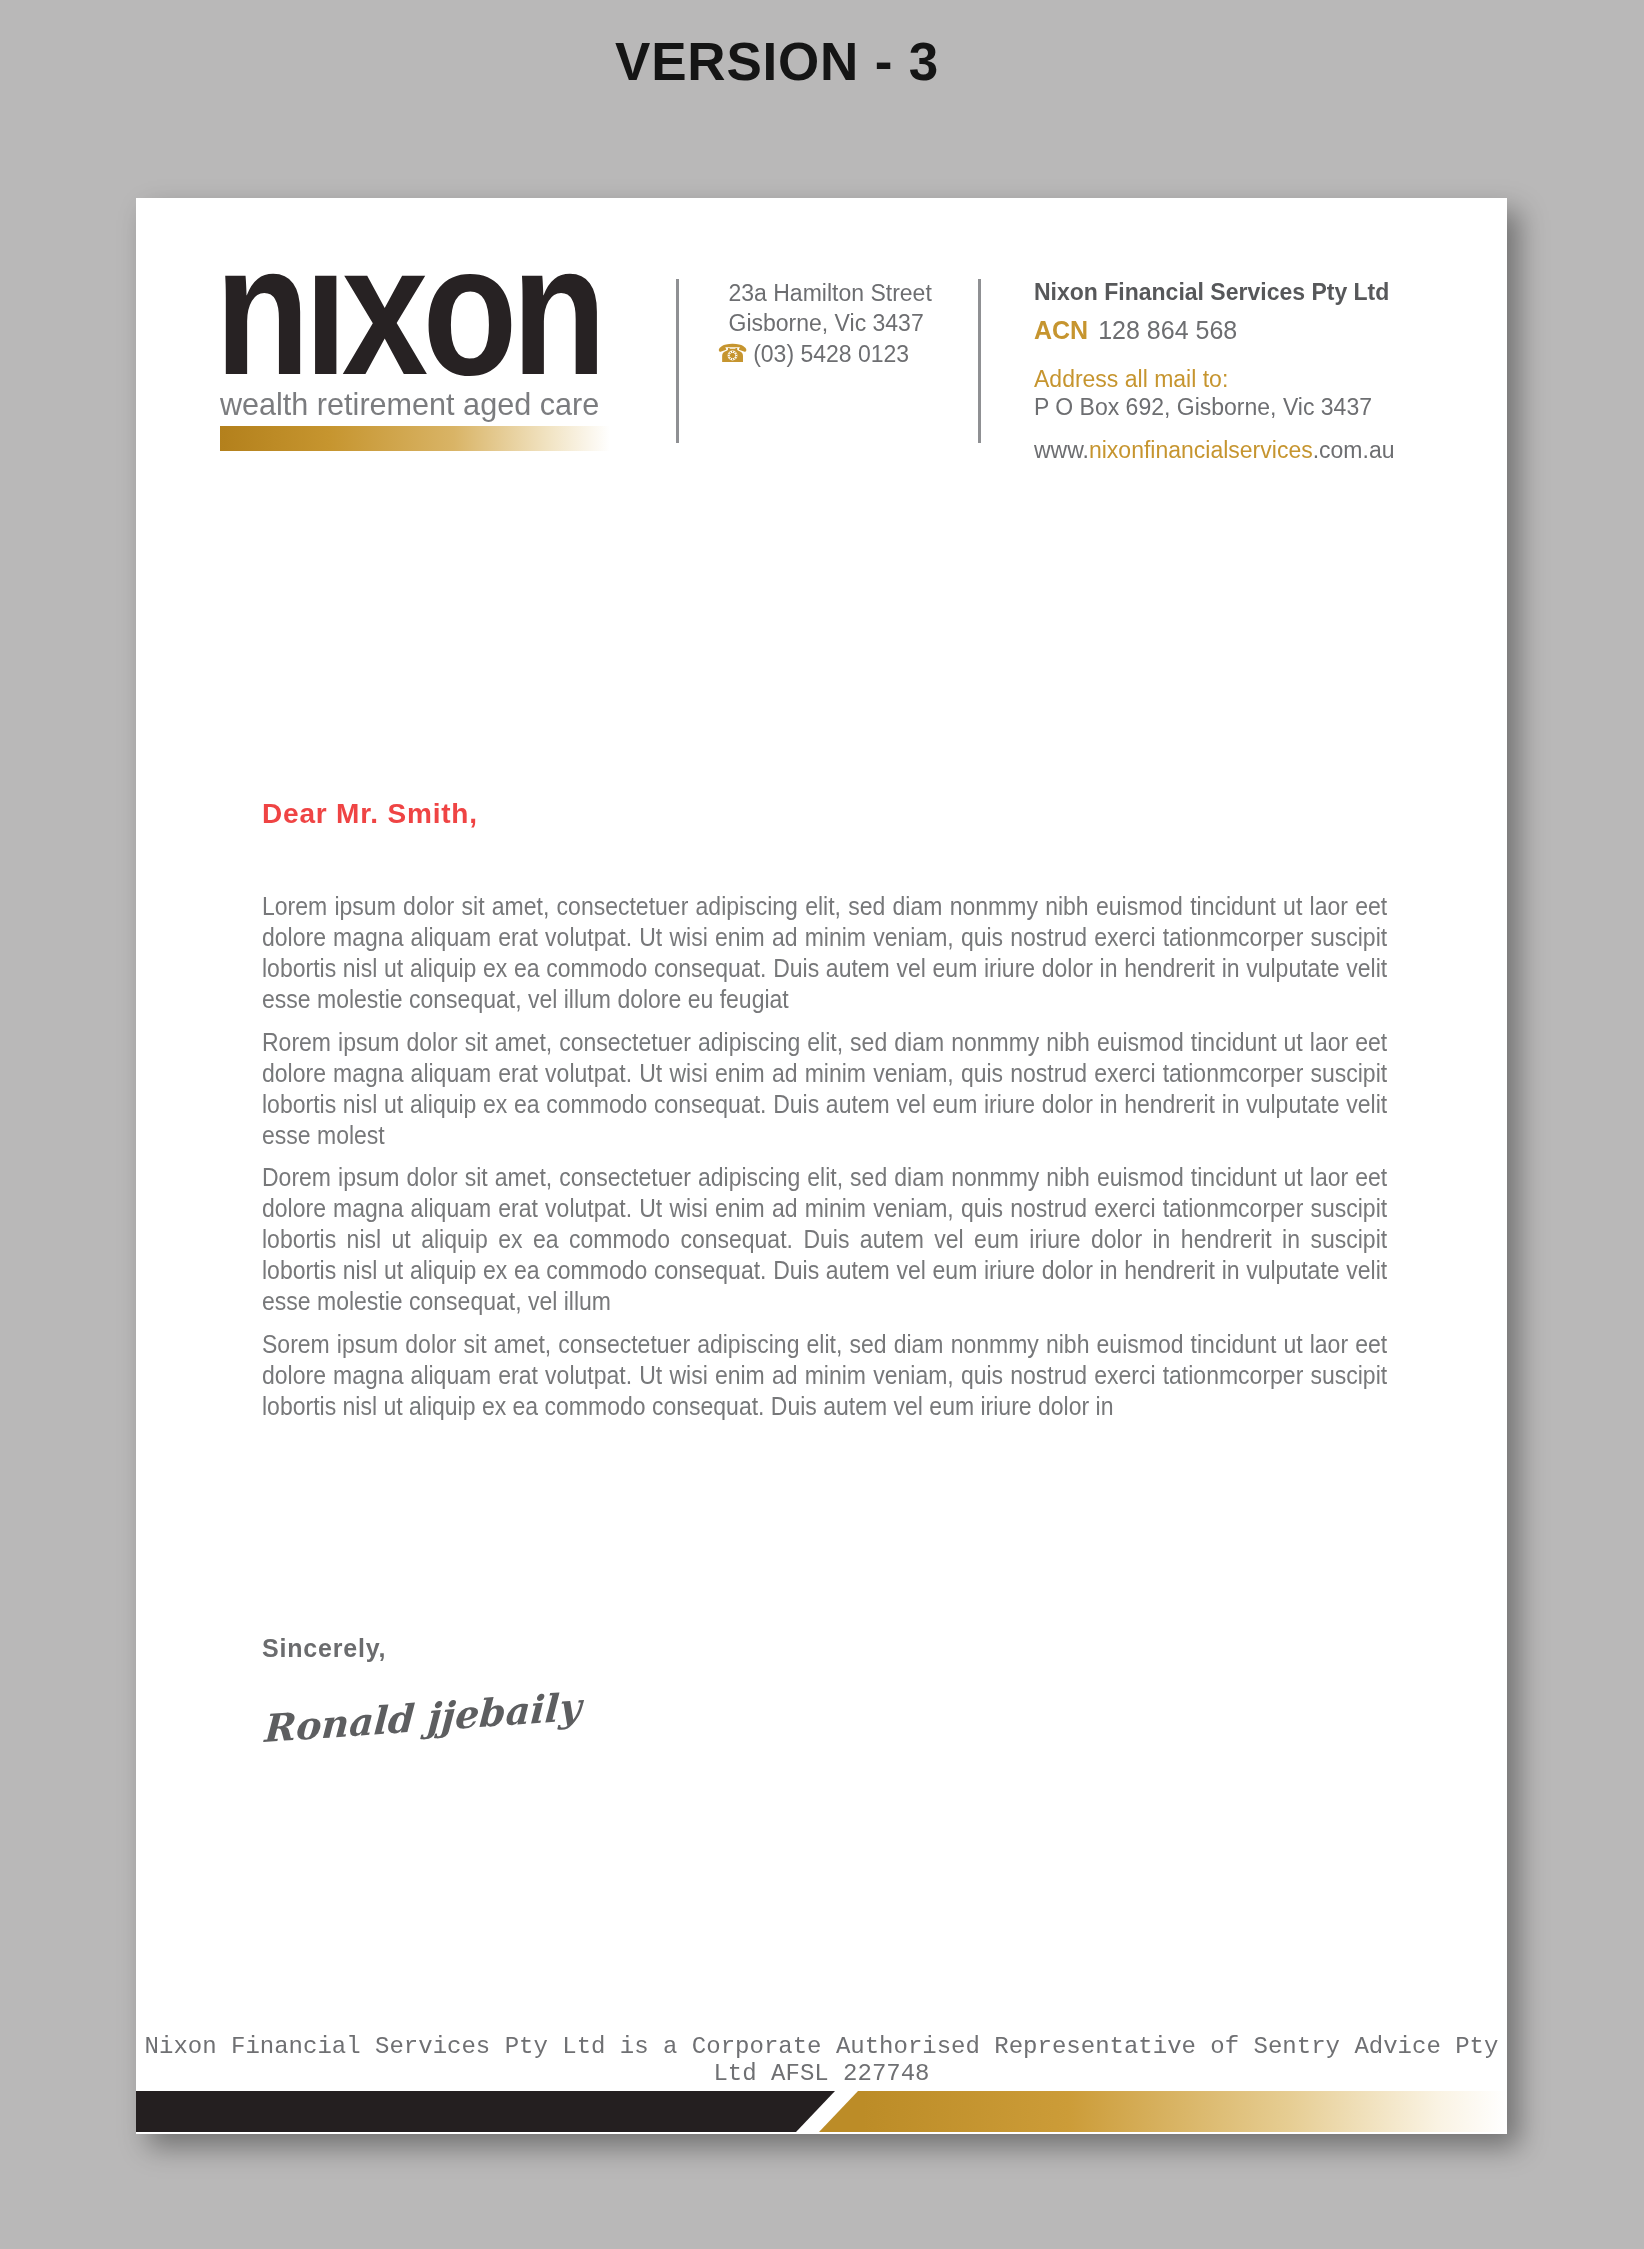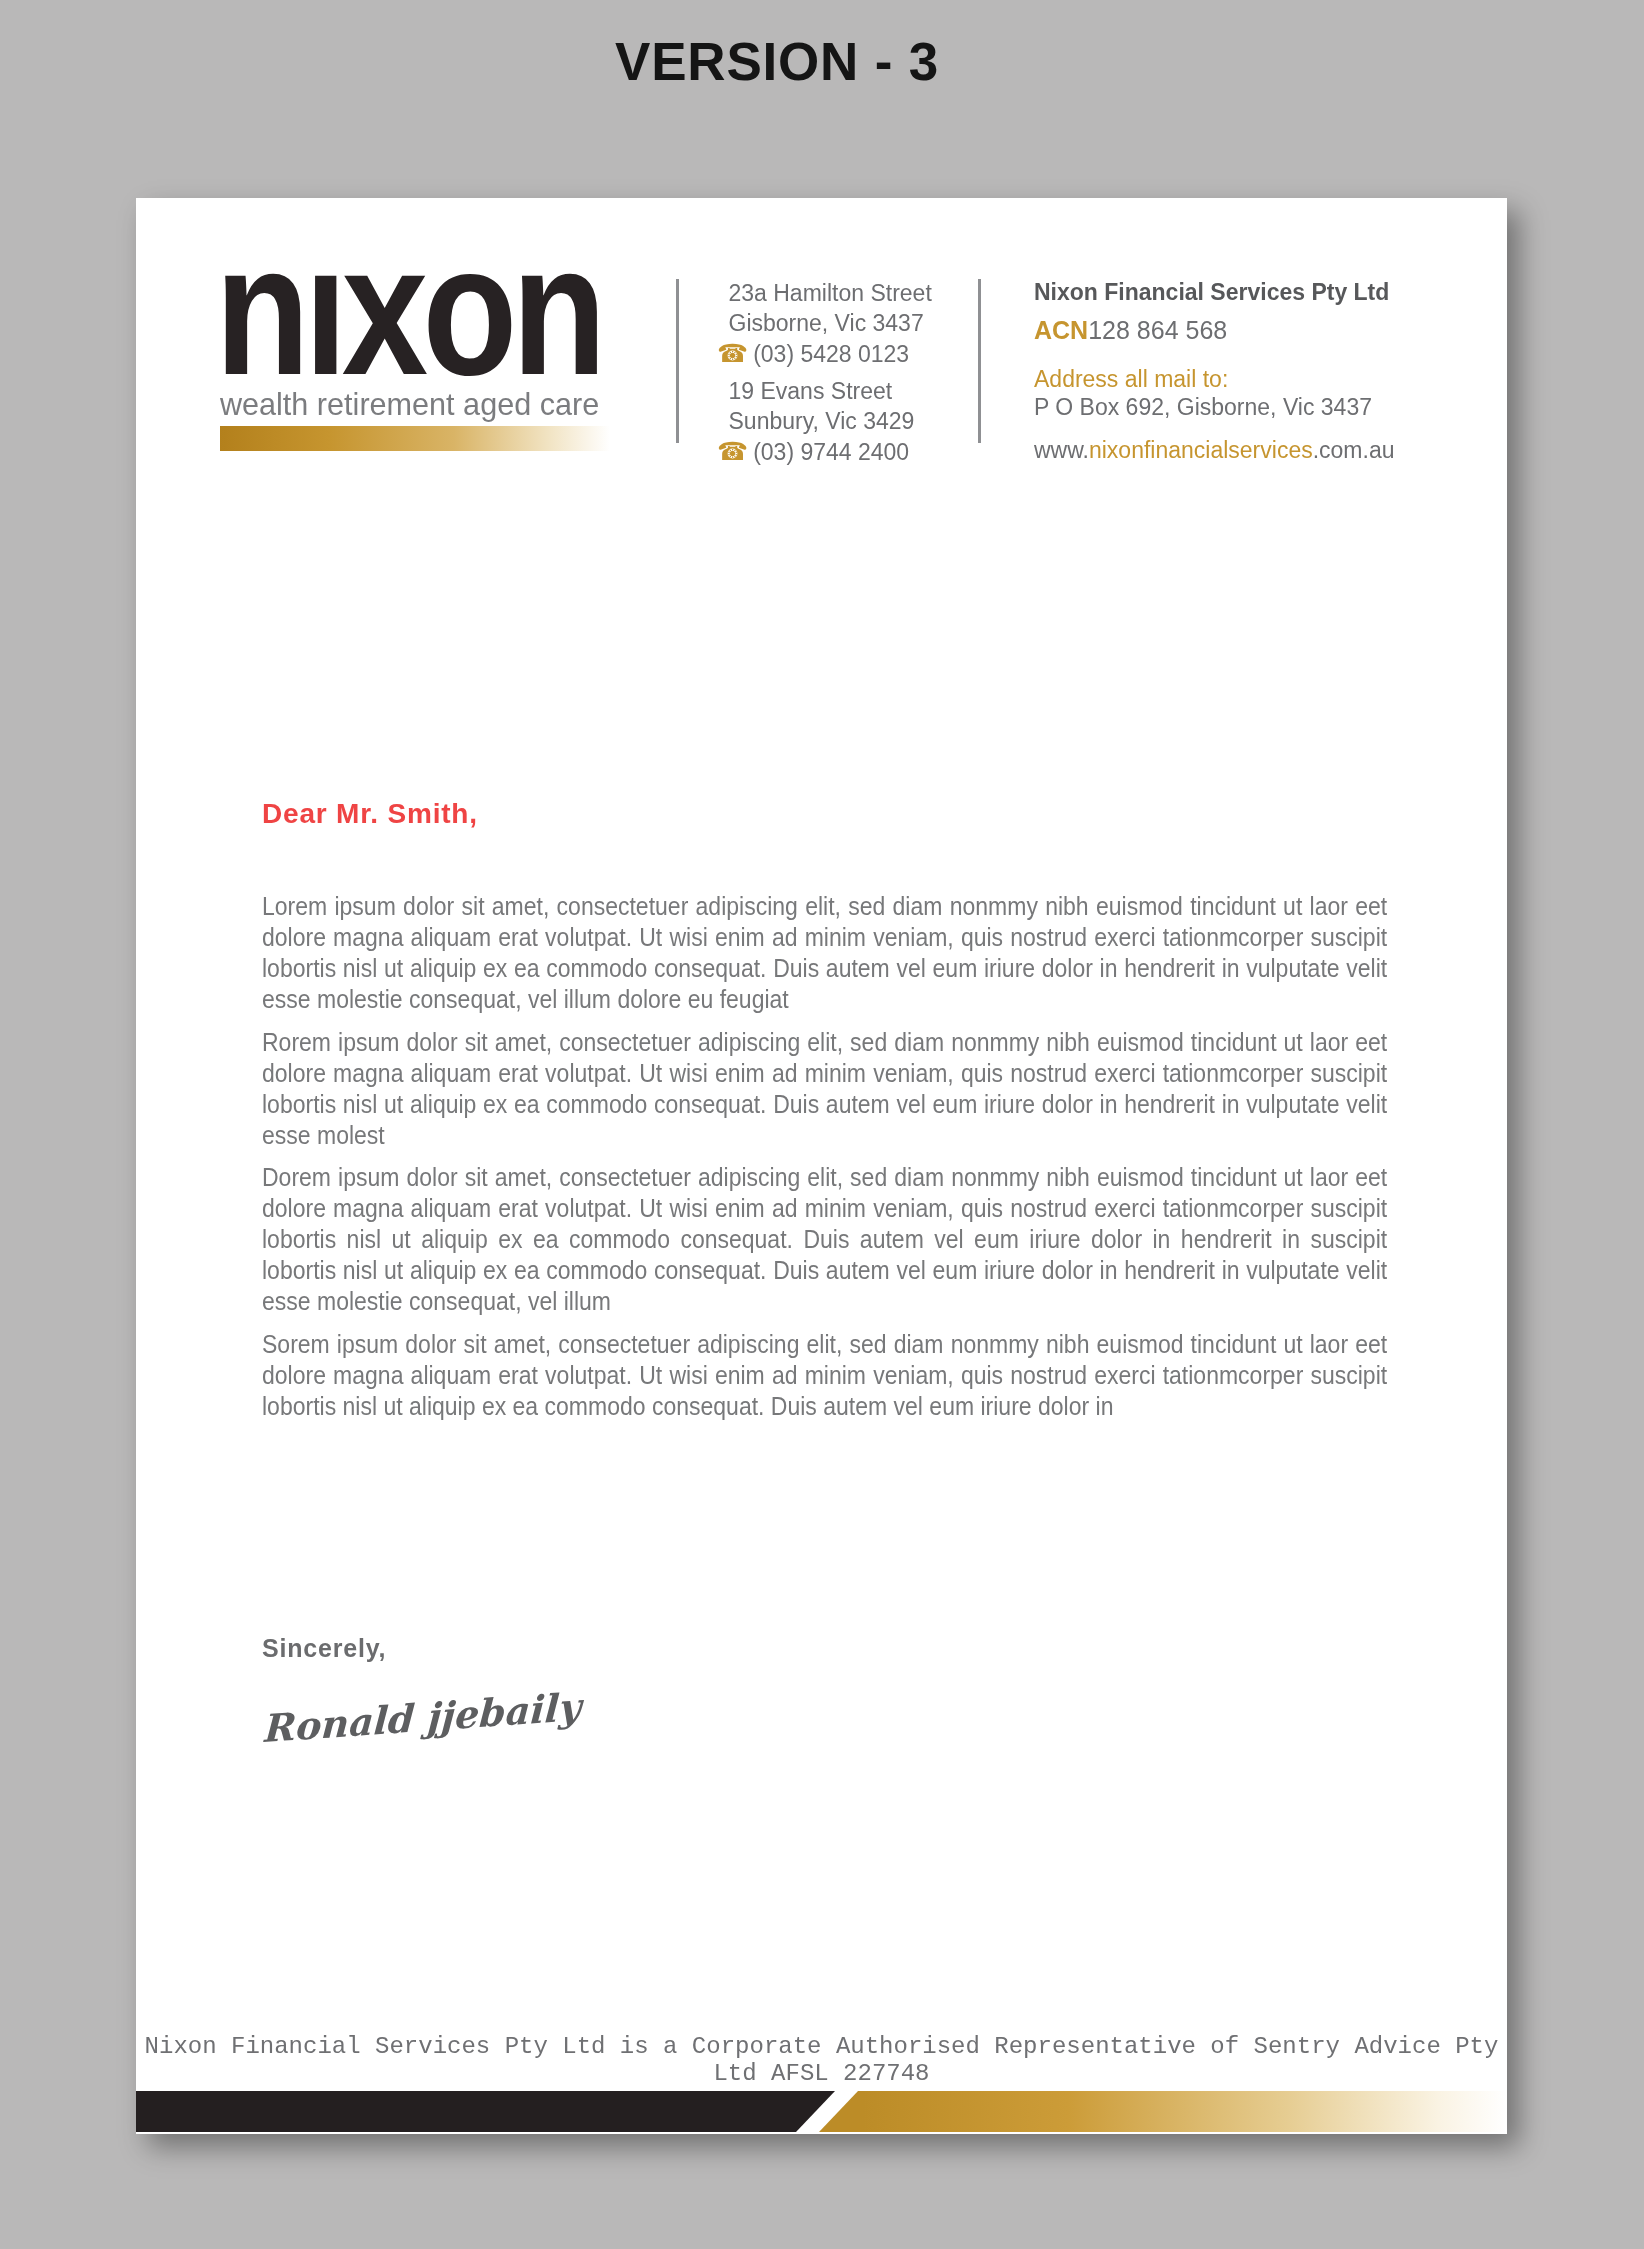--- a/index.html
+++ b/index.html
@@ -37,21 +37,21 @@
   .divider-2 { left: 842px; }
 
   .office-col { position: absolute; left: 581px; top: 80px; color: #6d6e71; font-size: 23px; line-height: 30px; }
   .office-col .addr { padding-left: 11.5px; }
   .office + .office { margin-top: 6.6px; }
   .phone-icon { color: #c6952f; font-size: 25px; margin-right: 5px; }
 
   .company-col { position: absolute; left: 898px; top: 80px; color: #6d6e71; font-size: 23px; }
   .company-name { font-weight: bold; color: #57585a; font-size: 23px; line-height: 28px; }
   .acn-line { margin-top: 10px; font-size: 25px; }
-  .acn-label { color: #c6952f; font-weight: bold; }
+  .acn-label { color: #c6952f; font-weight: bold; margin-right: 10px; }
   .mail-label { margin-top: 20px; color: #c6952f; line-height: 28px; }
   .mail-address { line-height: 28px; }
   .website-line { margin-top: 16.4px; }
   .website-domain { color: #c6952f; font-weight: normal; }
 
   
   .letter { position: absolute; left: 126px; top: 599px; width: 1125px; }
   .salutation {
     font-size: 28px; font-weight: bold; color: #ef4444;
     letter-spacing: 0.8px; line-height: 33px;
@@ -106,25 +106,20 @@
 
   <div class="header-divider divider-1"></div>
   <div class="header-divider divider-2"></div>
 
   <div class="office-col">
     <div class="office">
       <div class="addr">23a Hamilton Street</div>
       <div class="addr">Gisborne, Vic 3437</div>
       <div class="phone-line"><span class="phone-icon">☎</span><span>(03) 5428 0123</span></div>
     </div>
-    <div class="office">
-      <div class="addr">19 Evans Street</div>
-      <div class="addr">Sunbury, Vic 3429</div>
-      <div class="phone-line"><span class="phone-icon">☎</span><span>(03) 9744 2400</span></div>
-    </div>
   </div>
 
   <div class="company-col">
     <div class="company-name">Nixon Financial Services Pty Ltd</div>
     <div class="acn-line"><span class="acn-label">ACN</span><span>128 864 568</span></div>
     <div class="mail-label">Address all mail to:</div>
     <div class="mail-address">P O Box 692, Gisborne, Vic 3437</div>
     <div class="website-line"><span>www.</span><span class="website-domain">nixonfinancialservices</span><span>.com.au</span></div>
   </div>
 

